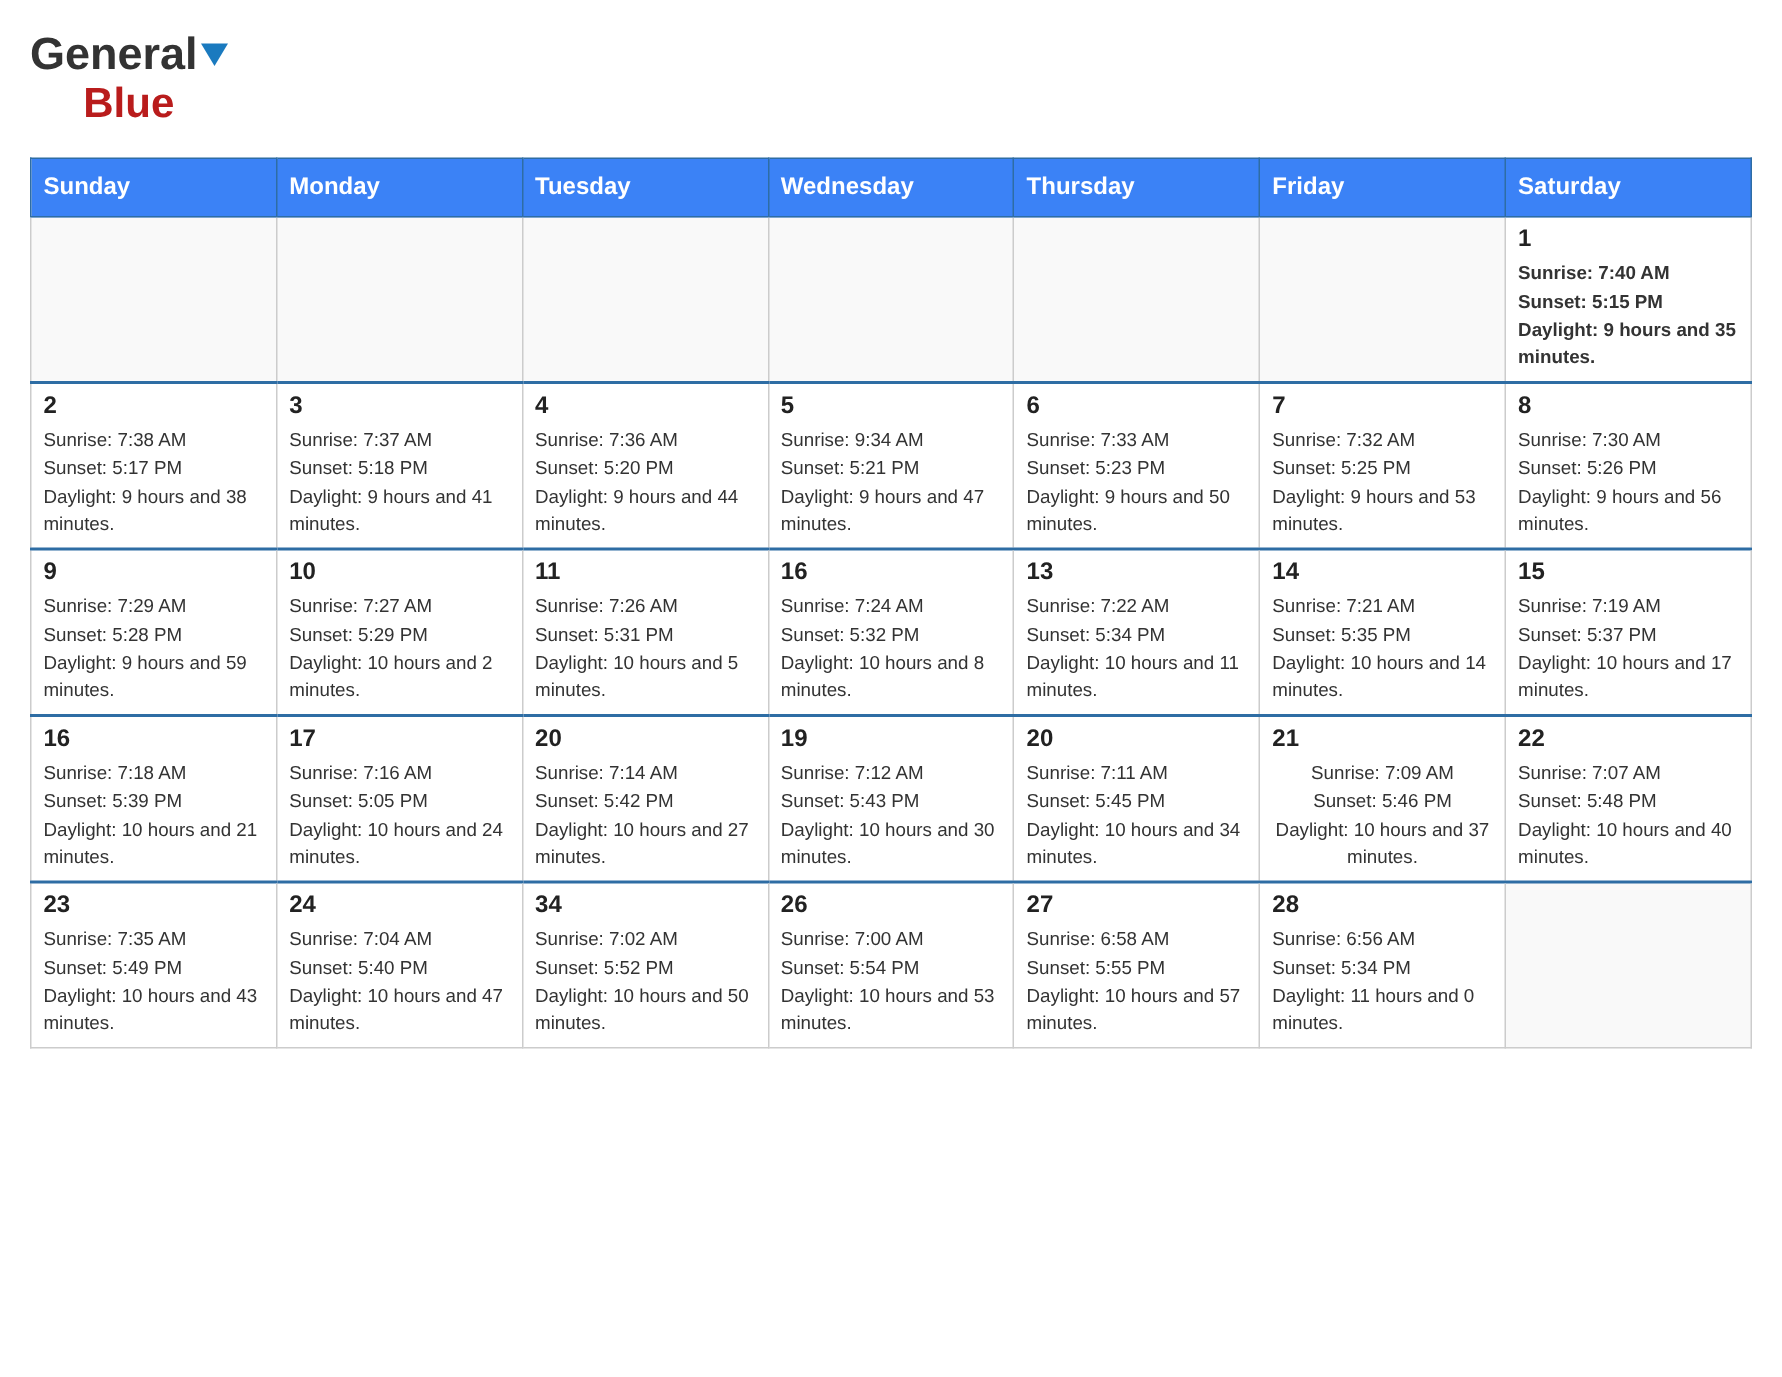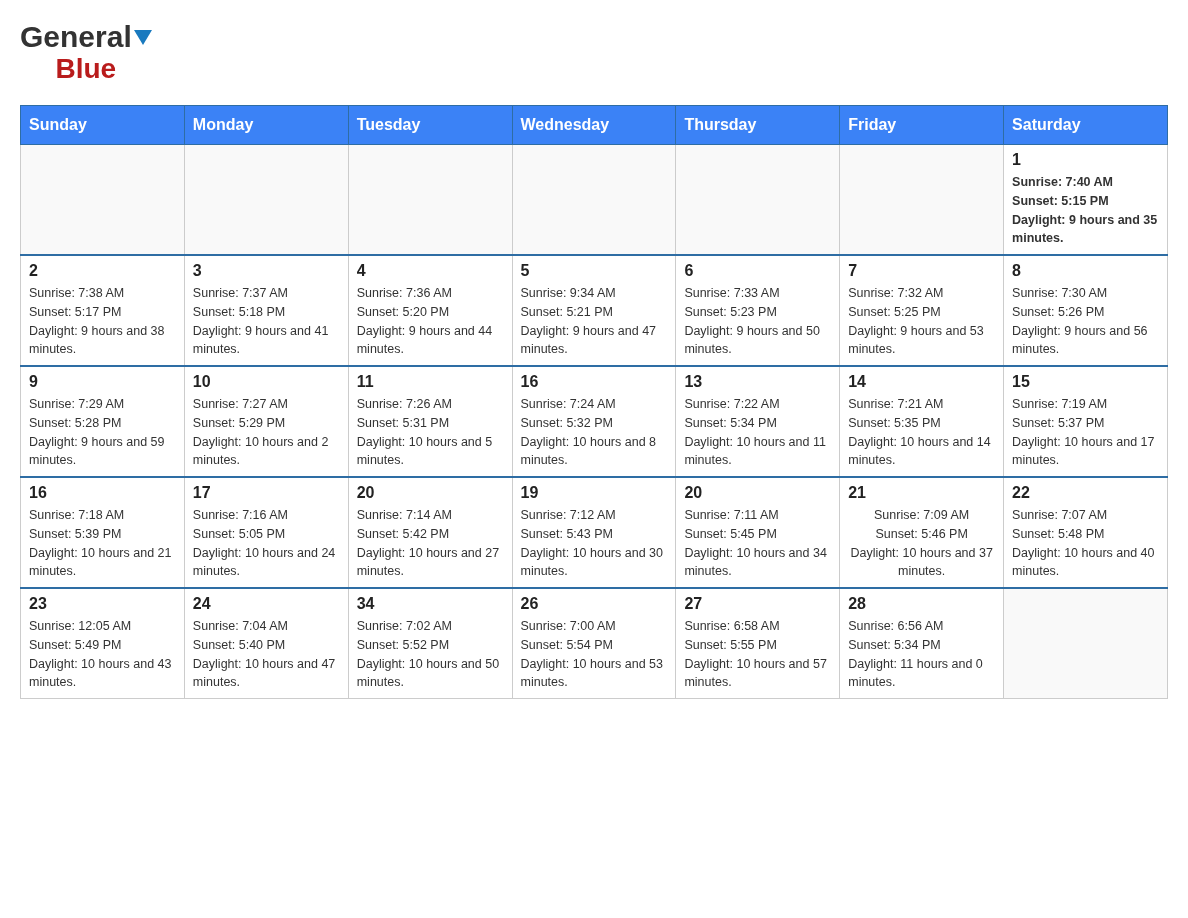--- a/index.html
+++ b/index.html
@@ -249,21 +249,21 @@
         <td>
           <span class="day-number">22</span>
           <div class="day-info" style="white-space: pre-line;">Sunrise: 7:07 AM
 Sunset: 5:48 PM
 Daylight: 10 hours and 40 minutes.</div>
         </td>
       </tr>
       <tr class="row-divider">
         <td>
           <span class="day-number">23</span>
-          <div class="day-info" style="white-space: pre-line;">Sunrise: 12:05 AM
+          <div class="day-info" style="white-space: pre-line;">Sunrise: 7:35 AM
 Sunset: 5:49 PM
 Daylight: 10 hours and 43 minutes.</div>
         </td>
         <td>
           <span class="day-number">24</span>
           <div class="day-info" style="white-space: pre-line;">Sunrise: 7:04 AM
 Sunset: 5:40 PM
 Daylight: 10 hours and 47 minutes.</div>
         </td>
         <td>

